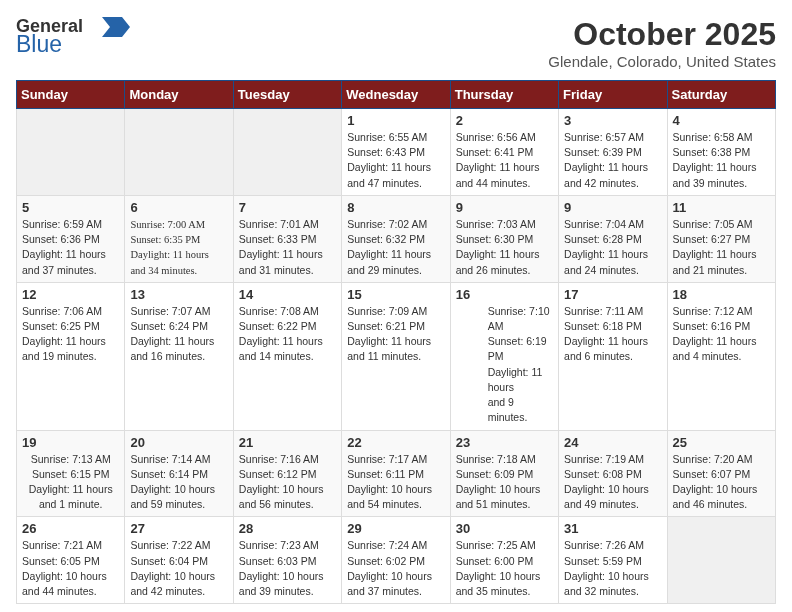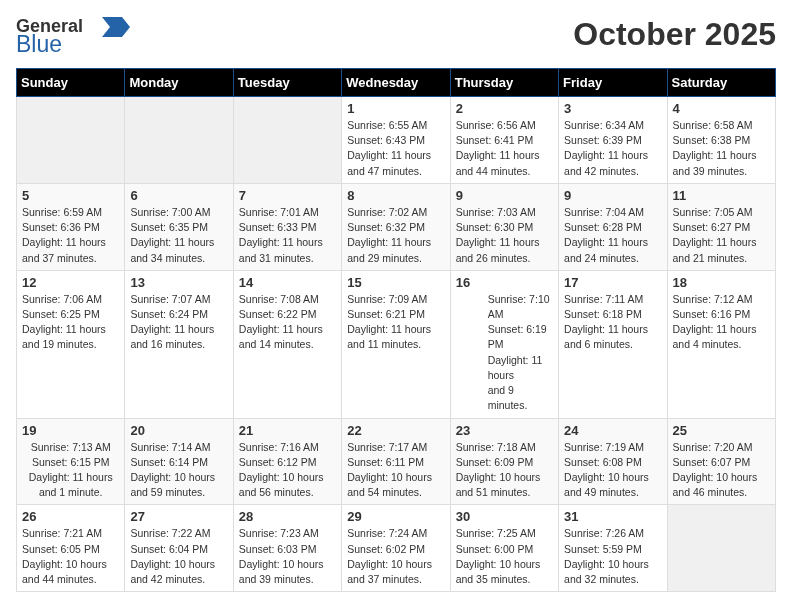--- a/index.html
+++ b/index.html
@@ -47,21 +47,21 @@
     .location {
       font-size: 15px;
       color: #555;
     }
     .calendar {
       width: 100%;
       border-collapse: collapse;
       border: 1px solid #ccc;
     }
     .calendar th {
-      background-color: #000000;
+      background-color: #7f1d1d;
       color: #fff;
       font-size: 13px;
       font-weight: bold;
       padding: 6px 4px;
       text-align: left;
       border: 1px solid #1a4d8a;
     }
     .calendar td {
       vertical-align: top;
       padding: 4px 5px;
@@ -101,20 +101,21 @@
 
         <svg class="logo-icon" viewBox="0 0 28 20" xmlns="http://www.w3.org/2000/svg">
           <polygon points="0,0 20,0 28,10 20,20 0,20 8,10" fill="#2563a8"></polygon>
         </svg>
       </div>
       <span class="logo-text-blue" style="margin-top:-6px;">Blue</span>
     </div>
   </div>
   <div class="title-area">
     <div class="month-title">October 2025</div>
+    <div class="location">Glendale, Colorado, United States</div>
   </div>
 </div>
 
 <table class="calendar">
   <thead>
     <tr>
     <th>Sunday</th>
         <th>Monday</th>
         <th>Tuesday</th>
         <th>Wednesday</th>
@@ -137,21 +138,21 @@
         </td>
         <td>
           <span class="day-number">2</span>
           <div class="day-info" style="white-space: pre-line;">Sunrise: 6:56 AM
 Sunset: 6:41 PM
 Daylight: 11 hours
 and 44 minutes.</div>
         </td>
         <td>
           <span class="day-number">3</span>
-          <div class="day-info" style="white-space: pre-line;">Sunrise: 6:34 AM
+          <div class="day-info" style="white-space: pre-line;">Sunrise: 6:57 AM
 Sunset: 6:39 PM
 Daylight: 11 hours
 and 42 minutes.</div>
         </td>
         <td>
           <span class="day-number">4</span>
           <div class="day-info" style="white-space: pre-line;">Sunrise: 6:58 AM
 Sunset: 6:38 PM
 Daylight: 11 hours
 and 39 minutes.</div>
@@ -160,21 +161,21 @@
       <tr>
         <td>
           <span class="day-number">5</span>
           <div class="day-info" style="white-space: pre-line;">Sunrise: 6:59 AM
 Sunset: 6:36 PM
 Daylight: 11 hours
 and 37 minutes.</div>
         </td>
         <td>
           <span class="day-number">6</span>
-          <div class="day-info" style="white-space: pre-line;">Sunrise: 7:00 AM
+          <div class="day-info" style="white-space: pre-line; font-family: Liberation Serif, serif;">Sunrise: 7:00 AM
 Sunset: 6:35 PM
 Daylight: 11 hours
 and 34 minutes.</div>
         </td>
         <td>
           <span class="day-number">7</span>
           <div class="day-info" style="white-space: pre-line;">Sunrise: 7:01 AM
 Sunset: 6:33 PM
 Daylight: 11 hours
 and 31 minutes.</div>

